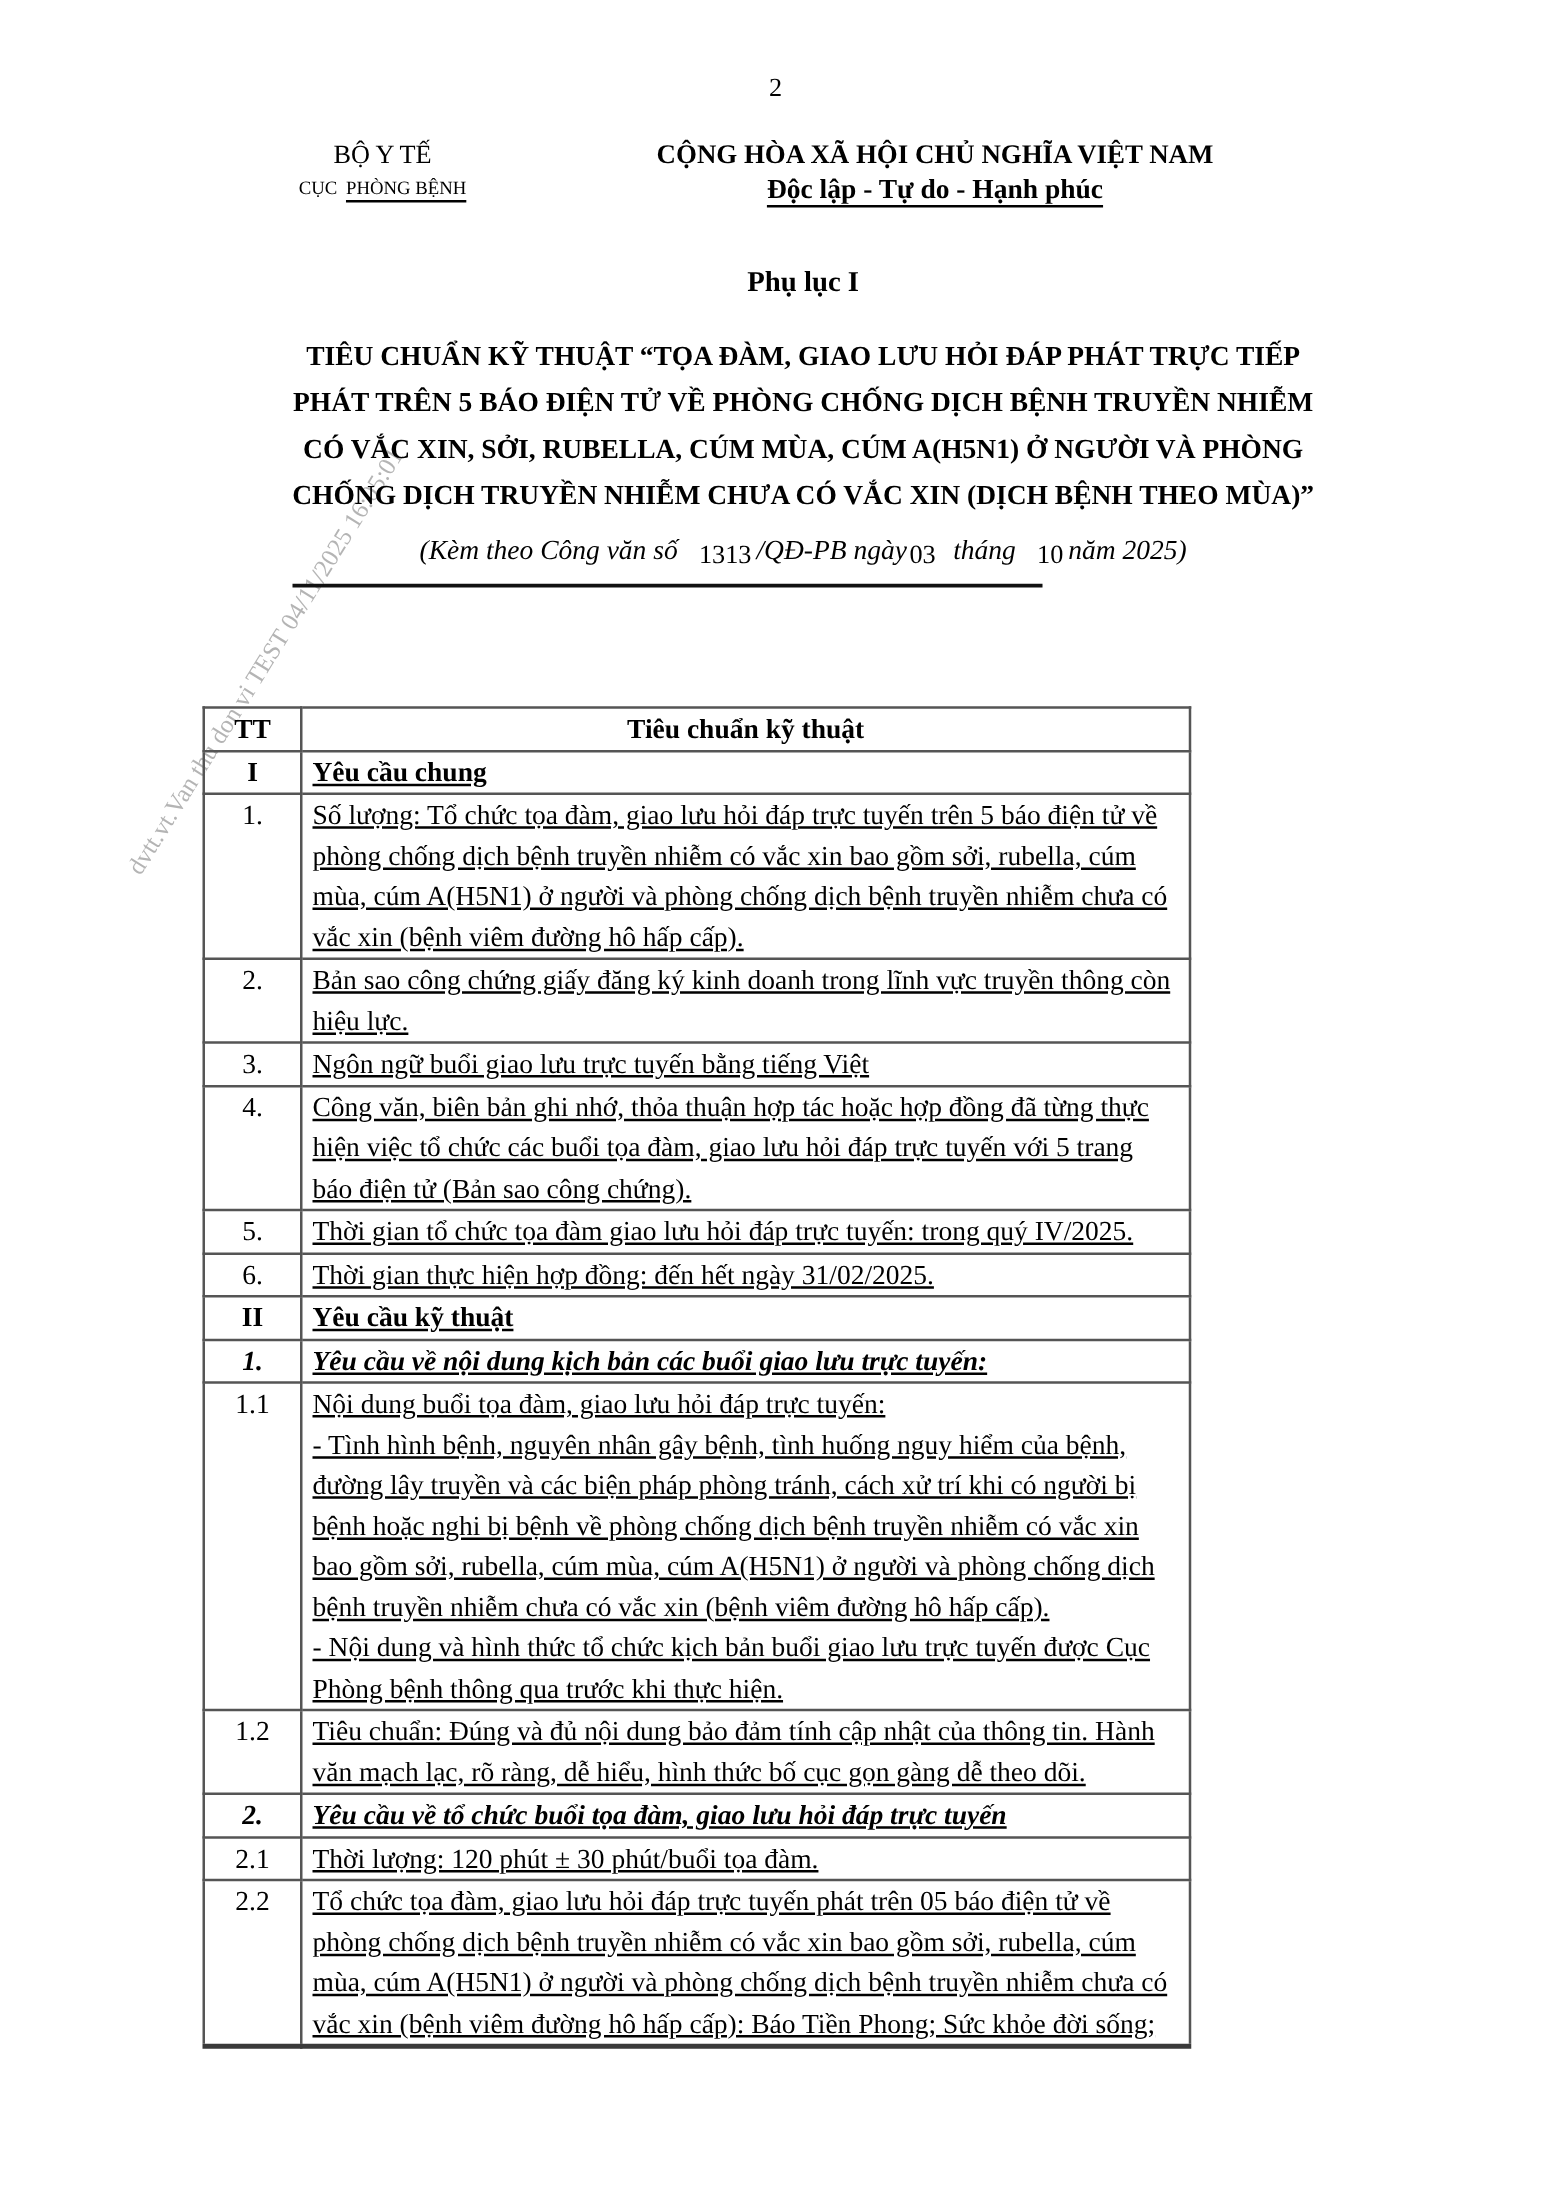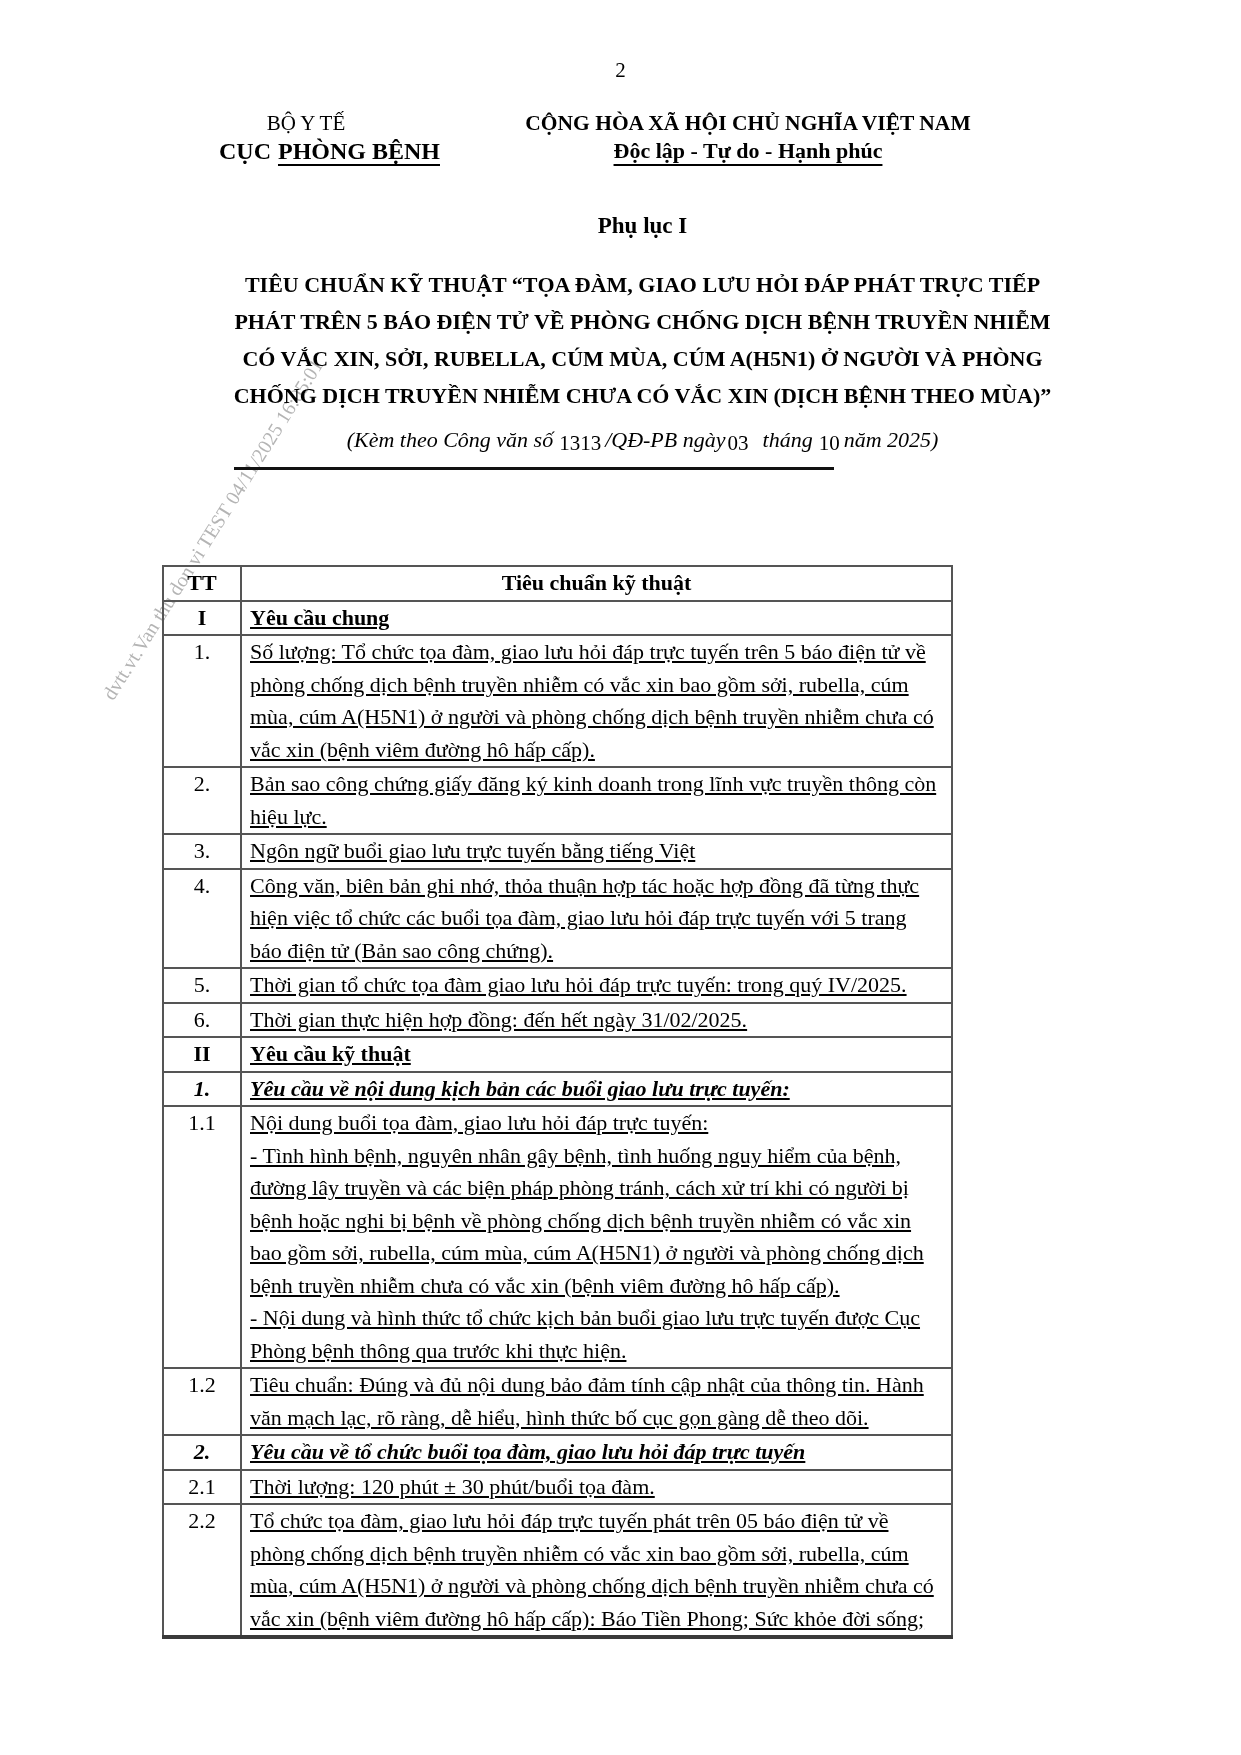--- a/index.html
+++ b/index.html
@@ -13,21 +13,21 @@
   }
   .page { position: relative; width: 100%; height: 100%; z-index: 1; }
   .content { margin-left: 162px; margin-right: 118px; position: relative; }
 
   .page-number { padding-top: 58px; text-align: center; font-size: 21px; }
 
   .header { display: flex; margin-top: 27px; }
   .header-left  { margin-left: 172px; width: 268px; text-align: center; }
   .header-right { margin-left: 32px;  width: 552px; text-align: center; }
   .hl1 { font-size: 21px; line-height: 27px; }
-  .hl2 { font-size: 24px; font-weight: bold; line-height: 28px; text-align: right; }
+  .hl2 { font-size: 15px; font-weight: normal; line-height: 28px; }
   .hl2 .uline {
     text-decoration: underline;
     text-decoration-thickness: 2px;
     text-underline-offset: 5px;
   }
   .hl2 .prefix { margin-right: 7px; }
   .hr1 { font-size: 21.5px; font-weight: bold; line-height: 27px; }
   .hr2 {
     font-size: 22px; font-weight: bold; line-height: 28px;
     text-decoration: underline; text-decoration-thickness: 2px;
@@ -48,21 +48,21 @@
     margin-top: 13px;
     text-align: center;
     font-style: italic;
     font-size: 22px;
   }
   .attachment .filled {
     font-style: normal;
     font-size: 21px;
     position: relative; top: 3px;
   }
-  .attachment .gap-s { margin-left: 6px; margin-right: 4px; }
+  .attachment .gap-s { margin-left: 17px; margin-right: 4px; }
   .attachment .gap-m { margin-left: 2px; margin-right: 14px; }
 
   .separator {
     margin: 14px auto 0 72px;
     width: 600px; height: 0;
     border-top: 3px solid #111;
   }
 
   table.spec {
     margin-top: 95px;

